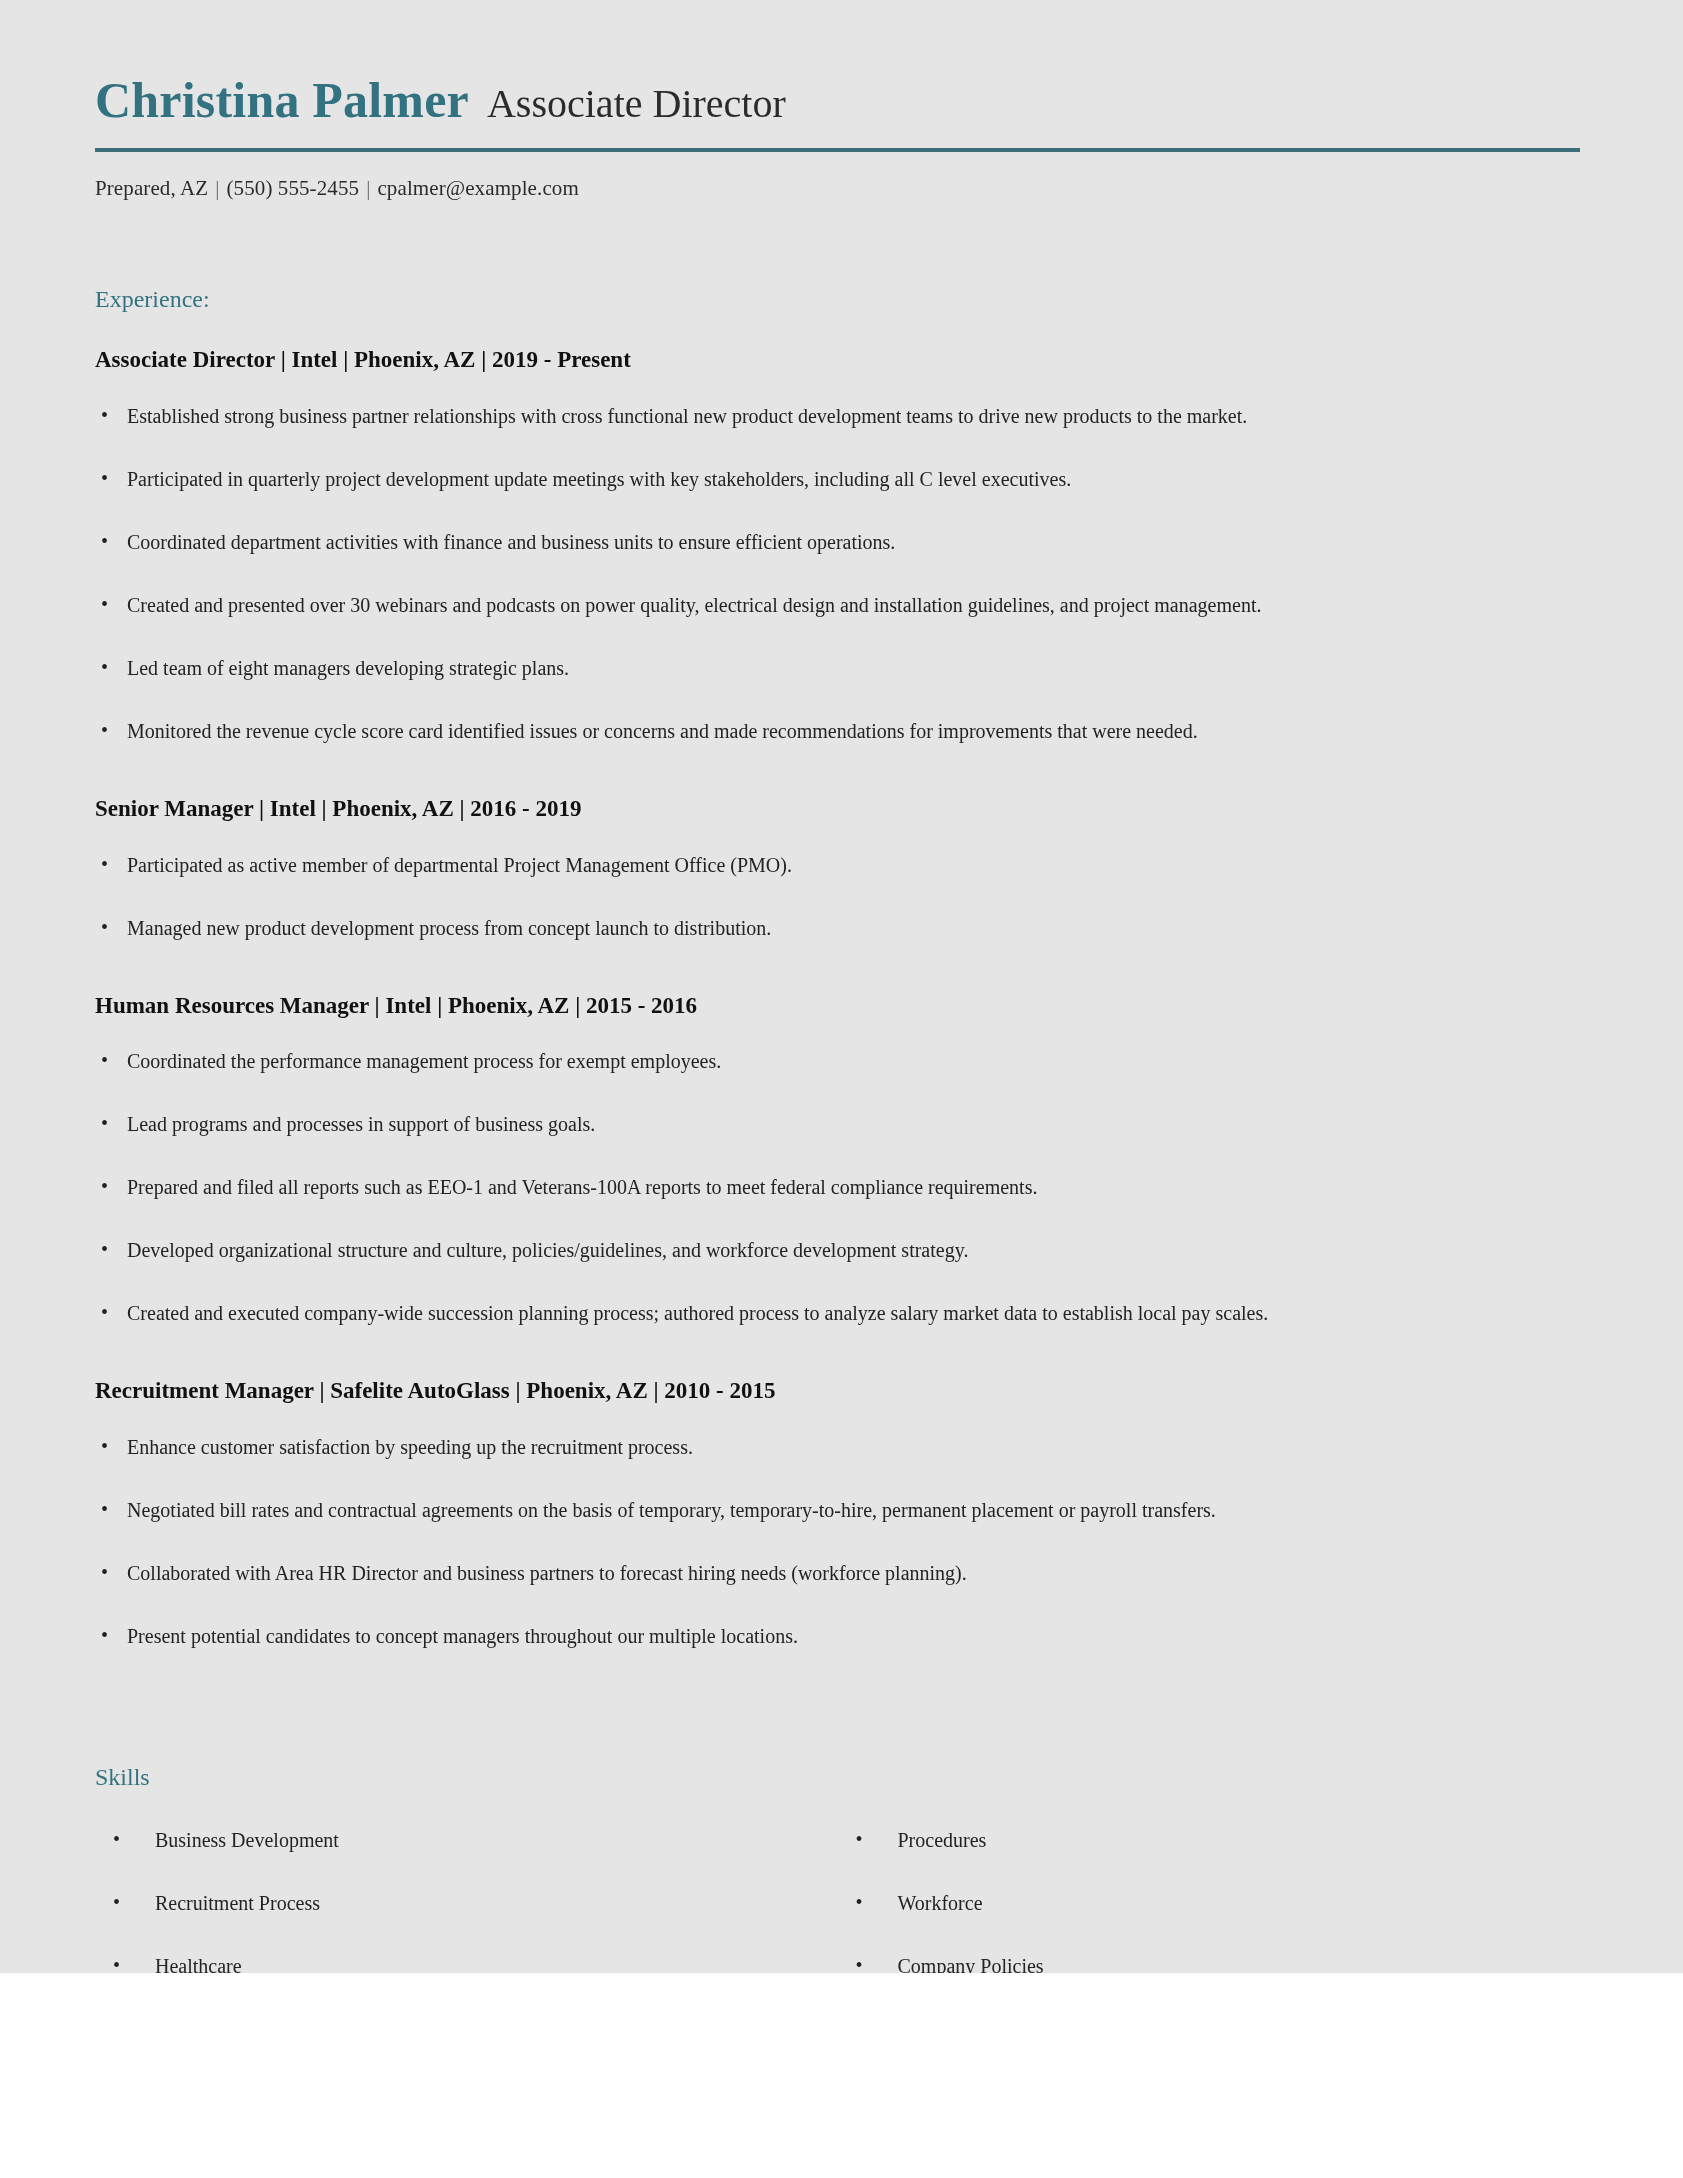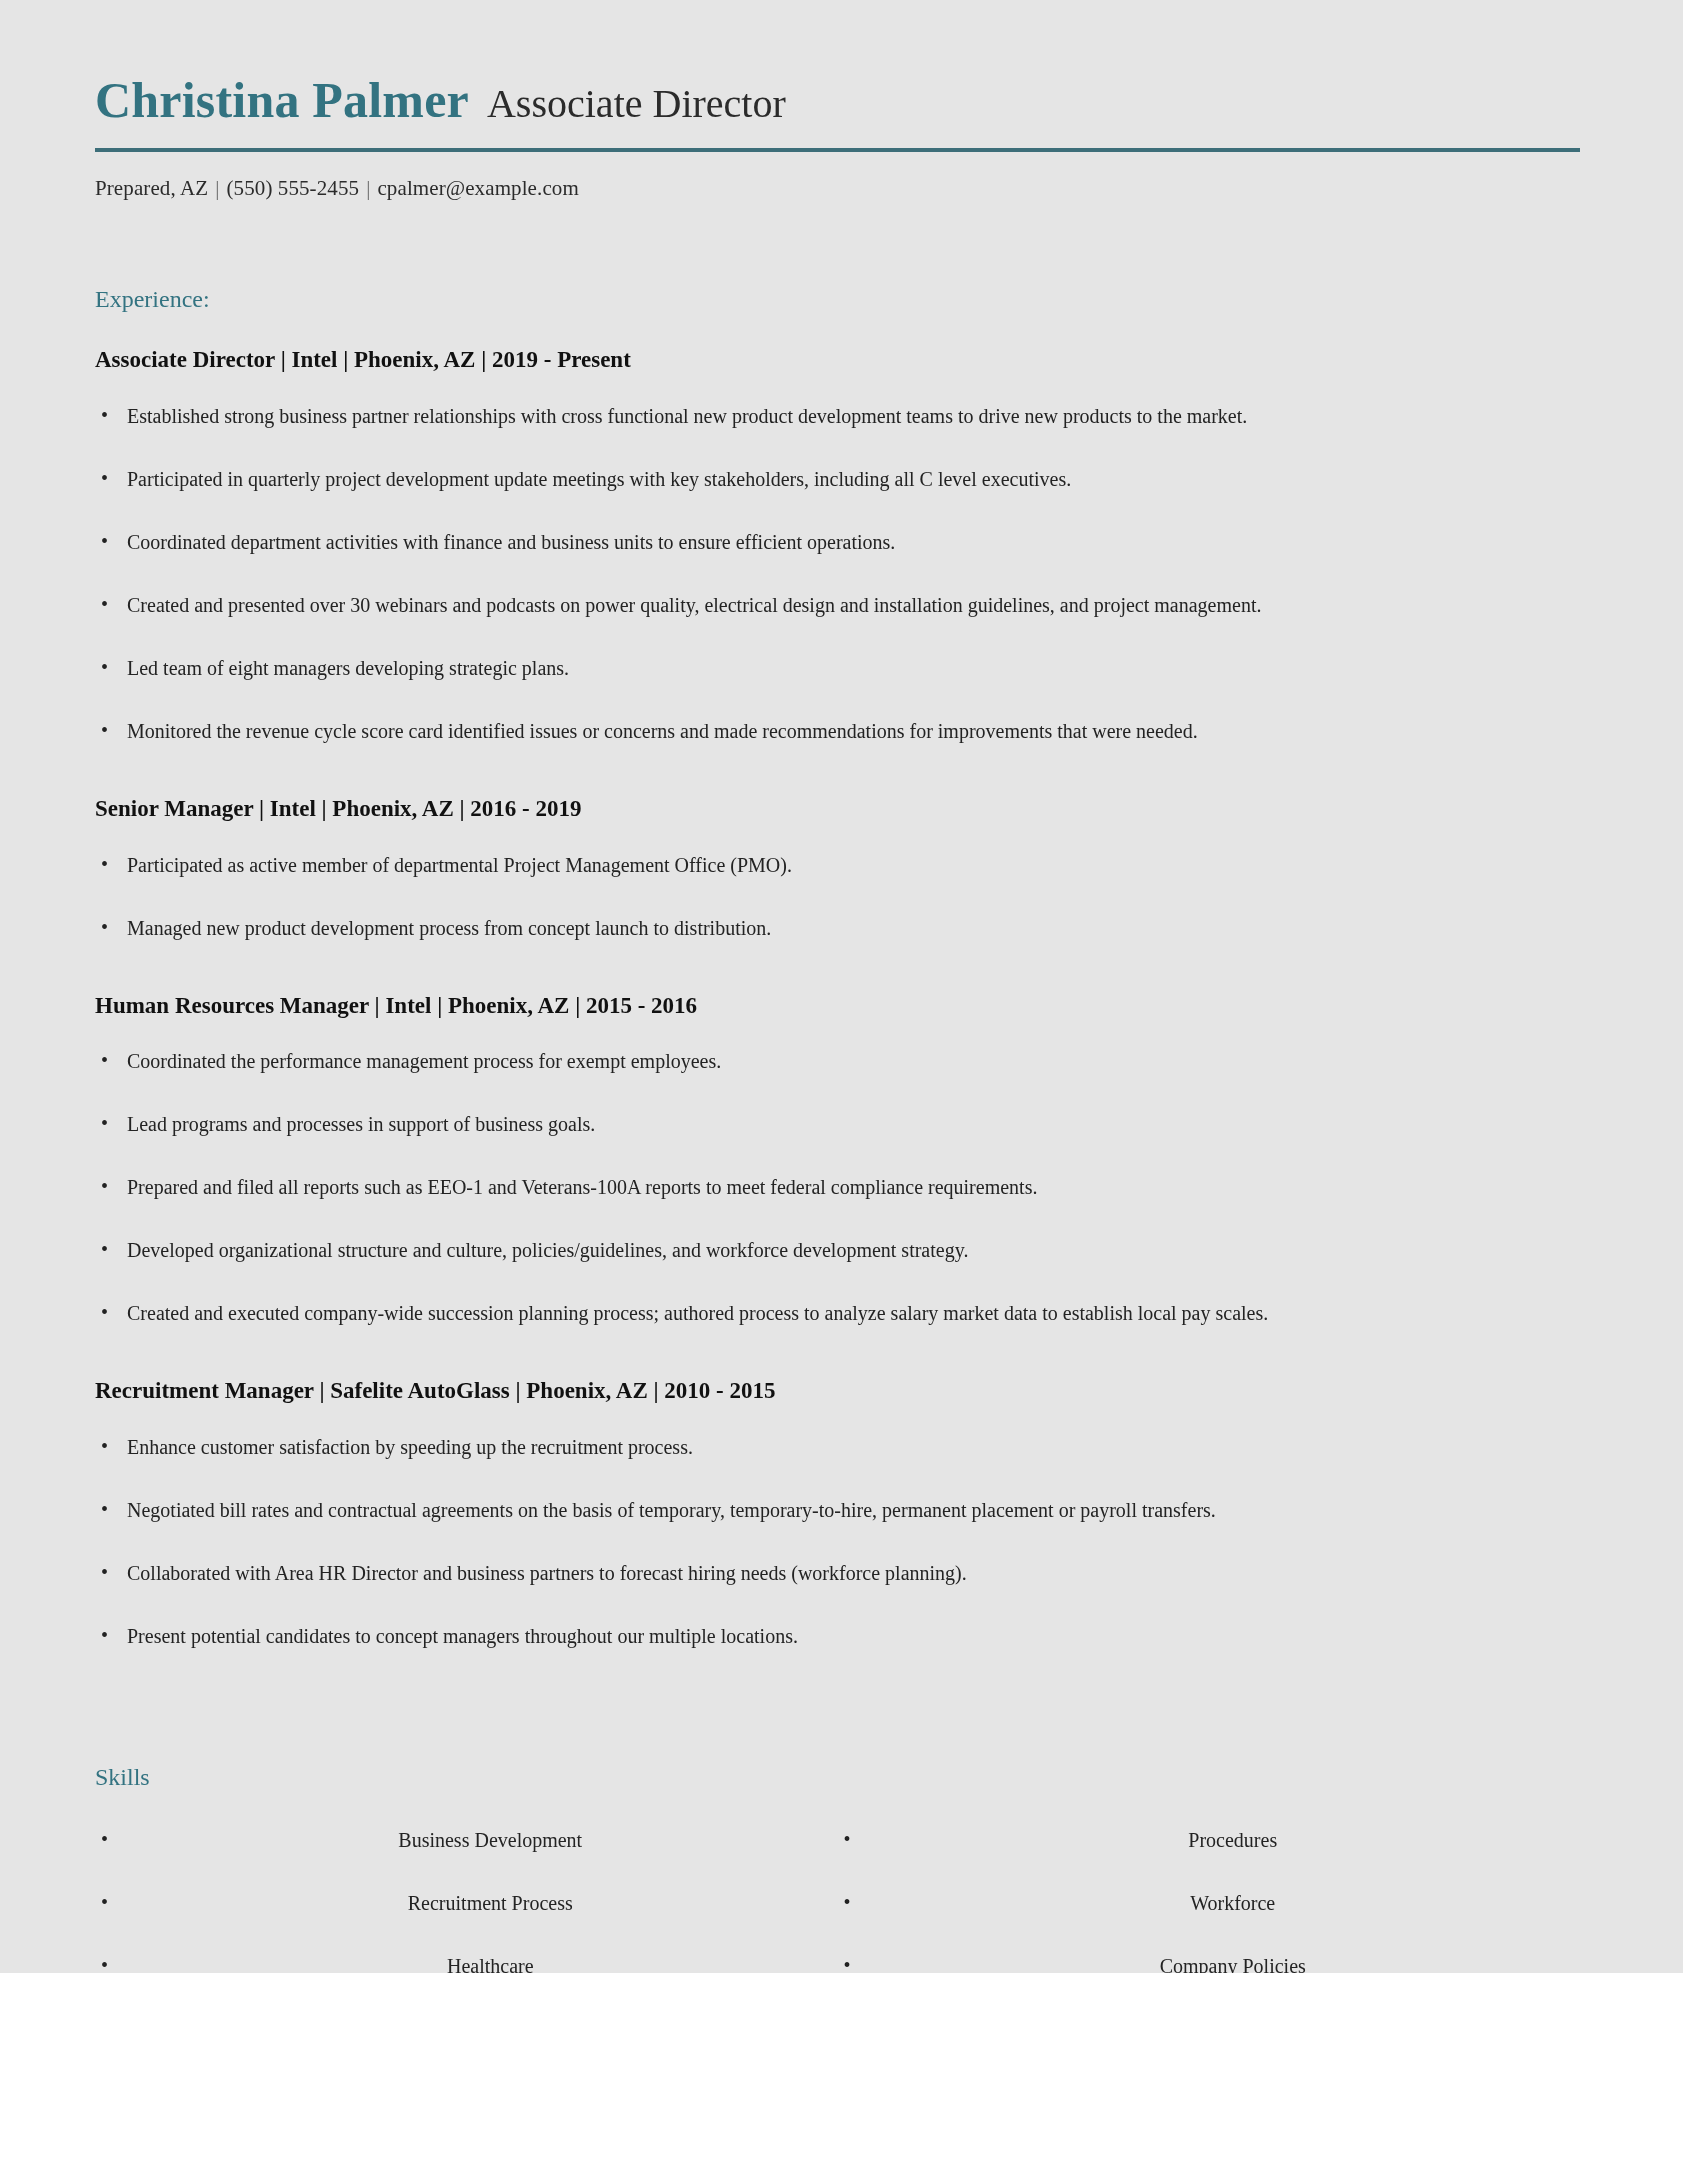--- a/index.html
+++ b/index.html
@@ -117,23 +117,22 @@
   
   .skills-grid {
     display: flex;
     padding-top: 20px;
   }
   .skills-col {
     width: 743px;
   }
   ul.skill-list {
     list-style: none;
-    margin: 0;
+    margin: 12px;
     padding: 0;
-    text-align: center;
   }
   ul.skill-list > li {
     position: relative;
     font-size: 20px;
     color: #232323;
     line-height: 1.25;
     padding-left: 48px;
     margin-top: 38px;
   }
   ul.skill-list > li:first-child { margin-top: 18px; }

